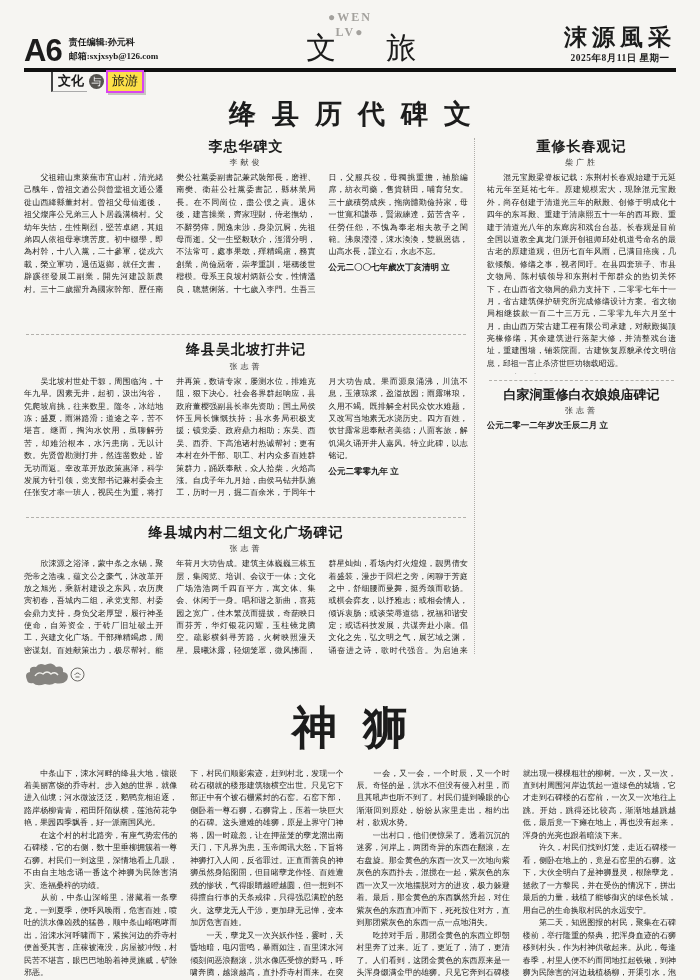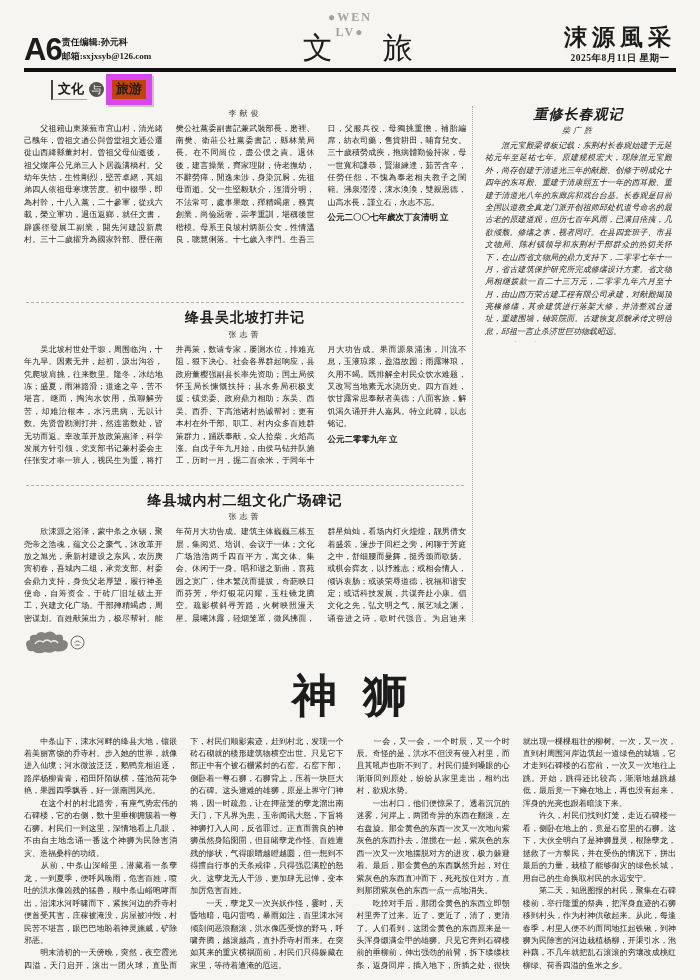--- a/index.html
+++ b/index.html
@@ -7,42 +7,42 @@
   body { background:#fbfbf9; font-family:"Liberation Serif","DejaVu Serif",serif; color:#1c1c1c; }
   .page { width:700px; height:980px; overflow:hidden; background:#f6f5f2; padding:0 24px; }
 
   
   .topbar { padding-top:9px; }
   .rule-row { display:flex; align-items:center; height:15px;flex-direction:column; }
   .rule-seg { flex:1; border-top:1.5px solid #b7b5b1; }
   .rule-label { color:#a3a19d; font-size:12px; letter-spacing:2px; padding:0 2px; font-weight:bold; white-space:nowrap; }
   .rule-gap { width:58px; }
   .header-row { display:flex; align-items:flex-end; justify-content:space-between; height:40px; margin-top:1px; }
-  .header-left { display:flex; align-items:flex-start; }
+  .header-left { display:flex; align-items:center; gap:7px; }
   .page-no { font-family:"Liberation Sans","DejaVu Sans",sans-serif; font-size:31px; font-weight:bold; line-height:0.9; letter-spacing:-1px; }
   .editor-box { font-size:9px; font-weight:bold; line-height:1.55; padding-bottom:1px; }
   .header-center { font-size:30px; line-height:1; letter-spacing:50px; position:relative; left:25px; padding-bottom:2px; white-space:nowrap; }
   .header-right { text-align:center; }
   .masthead { font-size:23px; font-weight:bold; letter-spacing:5px; line-height:1.1; white-space:nowrap; }
   .date { font-size:9.5px; font-weight:bold; margin-top:2px; letter-spacing:0.5px; }
   .black-rule { height:3.5px; background:#111; margin-top:3px; }
 
   
-  .badge-row { margin-top:8px; height:20px; display:flex; align-items:center;padding-left:27px; }
+  .badge-row { height:20px; display:flex; align-items:center;padding-left:27px; }
   .badge { display:flex; align-items:center; }
   .badge-left { font-size:13px; font-weight:bold; border-left:2px solid #444; border-bottom:1px solid #aaa; padding:0 3px 1px 5px; }
   .badge-circle { width:15px; height:15px; border-radius:50%; background:#55534f; color:#fff; font-size:10px; display:flex; align-items:center; justify-content:center; margin:0 2px; }
-  .badge-right { font-size:13px; font-weight:bold; background:#c2410c; border:6px solid #d946ef; box-shadow:2px 2px 0 #c7c5c0; padding:0 4px 1px 4px; }
+  .badge-right { font-size:13px; font-weight:normal; background:#fde047; border:2px solid #d946ef; box-shadow:2px 2px 0 #c7c5c0; padding:0 4px 1px 4px; }
   .headline { text-align:center; font-size:27px; font-weight:bold; letter-spacing:16px; position:relative; left:8px; margin-top:4px; height:36px; line-height:36px; white-space:nowrap; }
 
   
   .grid { display:flex; margin-top:6px; height:516px; }
   .col-left { width:448px; display:flex; flex-direction:column; }
   .v-divider { width:13px; border-left:1px dotted #aeaca7; margin-left:6px; }
-  .col-right { width:191px; display:flex; flex-direction:row;font-style:italic; }
+  .col-right { width:191px; display:flex; flex-direction:column; }
   .article { overflow:hidden; }
   .art-title { text-align:center; font-size:14px; font-weight:bold; letter-spacing:1px; line-height:1.25; }
   .art-title.small { font-size:13px; letter-spacing:0; }
   .art-author { text-align:center; font-size:8px; color:#3a3a38; letter-spacing:3px; margin:2px 0 4px 0; }
   .body-text { font-size:8px; line-height:1.55; text-align:justify; white-space:pre-wrap; color:#242422; }
   .cols-3 { column-count:3; column-gap:13px; }
   .sign { text-align:left; font-weight:bold; font-size:8.5px; padding-right:8px; margin-top:3px; white-space:nowrap; }
   .h-dashed { border-top:1px dashed #b2b0ab; margin:6px 2px; }
 
   
@@ -93,25 +93,27 @@
   </header>
 
   <div class="badge-row">
     <div class="badge">
       <span class="badge-left">文化</span>
       <span class="badge-circle">与</span>
       <span class="badge-right">旅游</span>
     </div>
   </div>
 
+  <h1 class="headline">绛县历代碑文</h1>
 
   <div class="grid">
 
     <div class="col-left">
       <div class="article blk-a1">
+        <div class="art-title">李忠华碑文</div>
         <div class="art-author">李献俊</div>
         <div class="cols-3">
           <div class="body-text">　　父祖籍山東萊蕪市宜山村，清光緒己醜年，曾祖文遒公與曾堂祖文通公遷徙山西絳縣董封村。曾祖父母仙逝後，祖父燦庠公兄弟三人卜居義溝橋村。父幼年失怙，生性剛烈，堅苦卓絕，其姐弟四人依祖母寒境苦度。初中輟學，即為村幹，十八入黨，二十參軍，從戎六載，榮立軍功，退伍返鄉，就任文書，辟蹊徑發展工副業，開先河建設新農村。三十二歲擢升為國家幹部、歷任南樊公社黨委副書記兼武裝部長，磨裡、南樊、衛莊公社黨委書記，縣林業局長。在不同崗位，盡公僕之責。退休後，建言操業，齊家理財，侍老撫幼，不辭勞瘁，閒逸未涉，身染沉屙，先祖母而逝。父一生堅毅耿介，涇渭分明，不法常可，處事果敢，殫精竭慮，務實創業，尚儉惡奢，崇孝重訓，堪稱後世楷模。母系王良坡村炳新公女，性情溫良，聰慧俐落。十七歲入李門。生吾三日，父服兵役，母獨挑重擔，補胎編席，紡衣司藥，售貨耕田，哺育兒女。三十歲積勞成疾，拖病體勤儉持家，母一世寬和謙恭，賢淑練達，茹苦含辛，任勞任怨，不愧為奉老相夫教子之閨範。沸泉瀅瀅，涑水渙渙，雙親恩德，山高水長，謹立石，永志不忘。</div>
           <div class="sign">公元二〇〇七年歲次丁亥清明 立</div>
         </div>
       </div>
       <div class="h-dashed"></div>
       <div class="article blk-a3">
         <div class="art-title">绛县吴北坡打井记</div>
         <div class="art-author">张志善</div>

